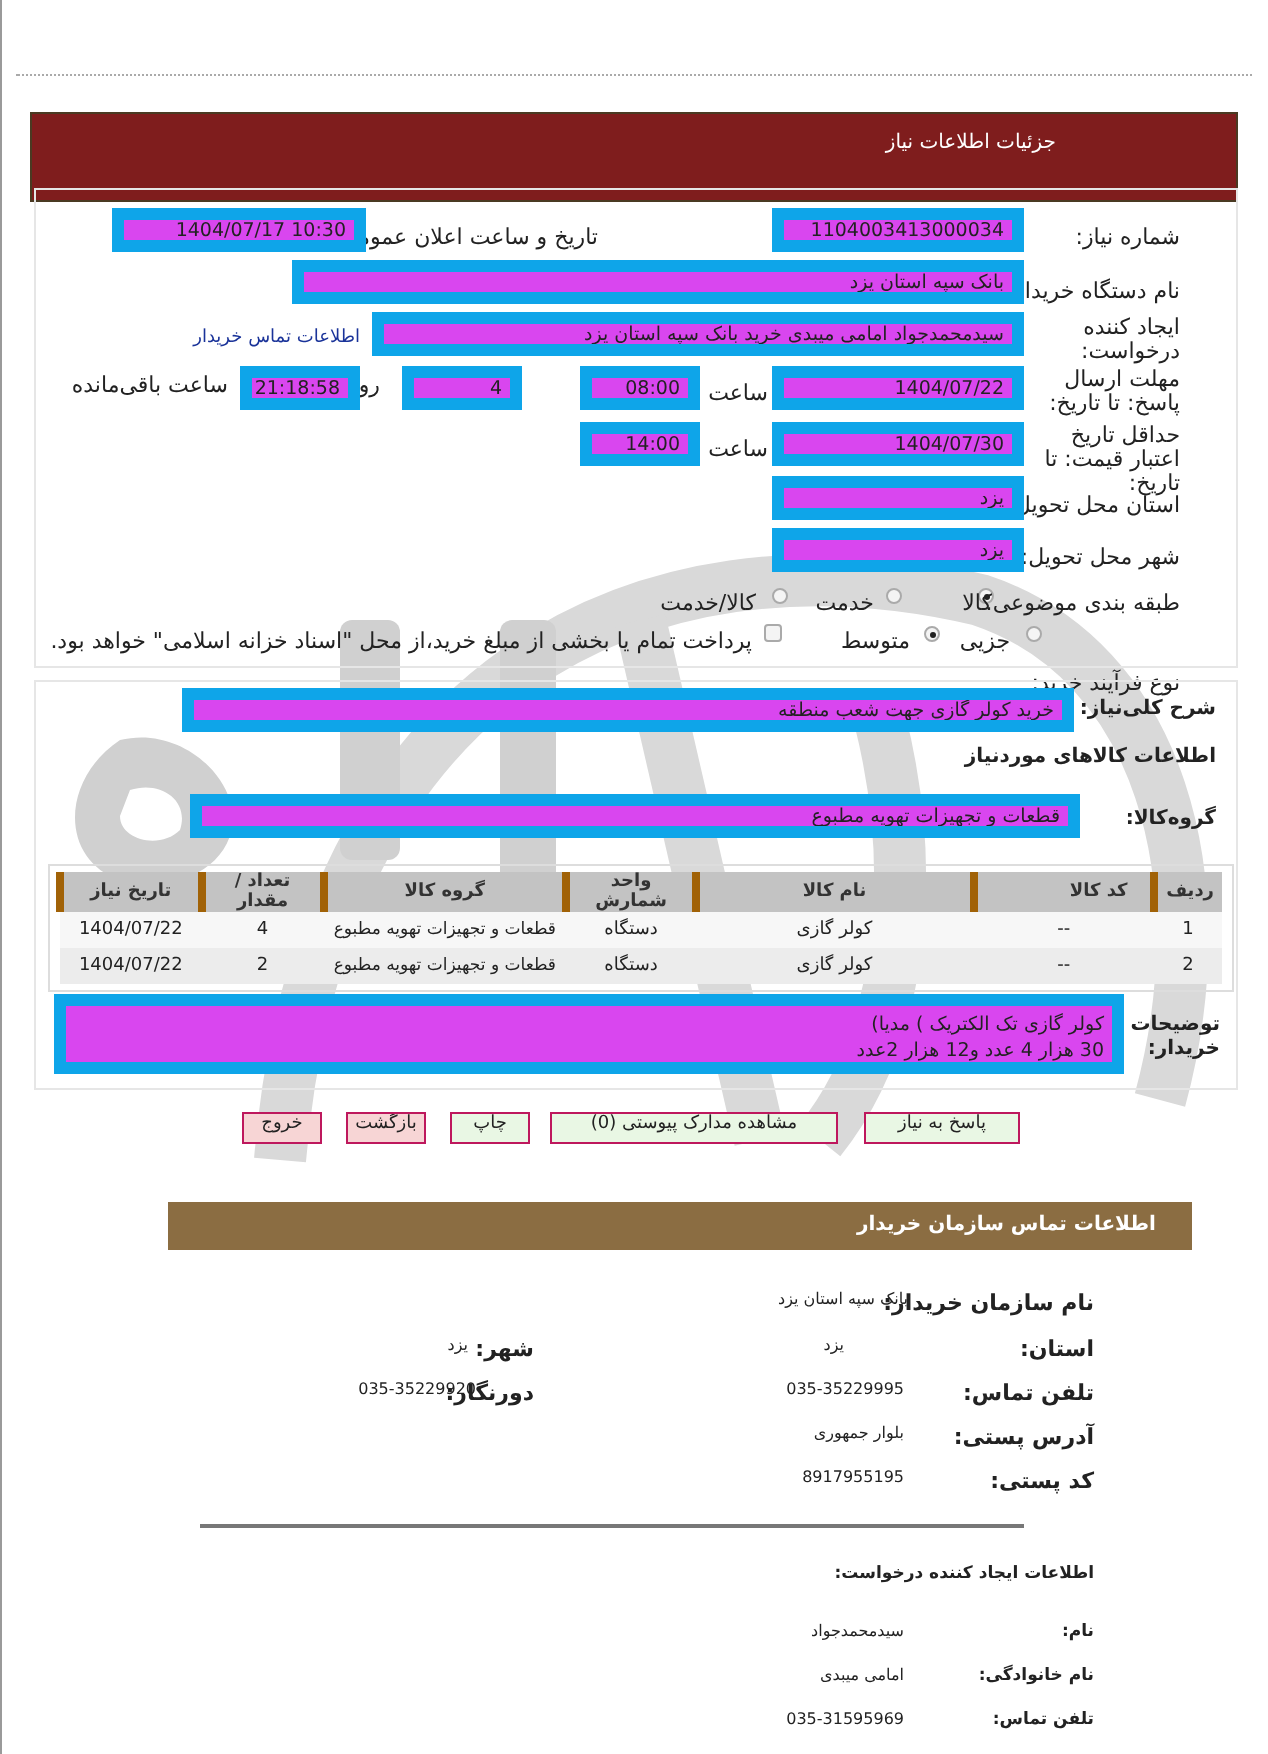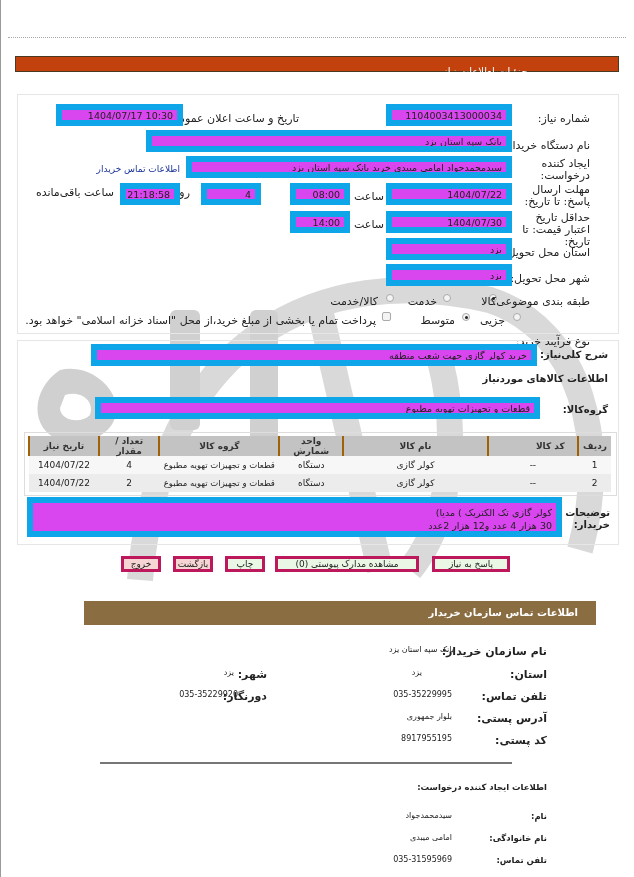--- a/index.html
+++ b/index.html
@@ -1,36 +1,36 @@
 <!DOCTYPE html>
 <html><head>
 <meta charset="utf-8">
 <style>
   html,body{margin:0;padding:0;}
   body{width:634px;height:877px;background:#fff;font-family:"DejaVu Sans",sans-serif;font-size:9px;color:#222;position:relative;overflow:hidden;direction:rtl;}
   .leftbar{position:absolute;left:0;top:0;width:1px;height:877px;background:#9a9a9a;}
   .dotline{position:absolute;left:8px;top:37px;width:618px;border-top:1px dotted #aaa;}
-  .hdr{position:absolute;left:15px;top:56px;width:604px;height:16px;background:#c2410c;border:1px solid #4a3a22;box-sizing:border-box;}
+  .hdr{position:absolute;left:15px;top:56px;width:604px;height:45px;background:#7f1d1d;border:1px solid #4a3a22;box-sizing:border-box;}
   .hdr span{position:absolute;right:90px;top:9px;color:#fff;font-size:10px;}
   .panel{position:absolute;border:1px solid #e6e6e6;background:transparent;}
   .lbl{position:absolute;font-size:11px;color:#222;white-space:nowrap;}
   .lbl.wrap{white-space:normal;line-height:12px;}
   .box{position:absolute;border:6px solid #0ea5e9;background:#d946ef;box-sizing:border-box;font-size:9.5px;padding:0 4px;display:flex;align-items:center;white-space:nowrap;overflow:hidden;}
   .link{position:absolute;color:#1a3399;font-size:9px;white-space:nowrap;}
   .radio{position:absolute;width:8px;height:8px;border:1px solid #aaa;border-radius:50%;background:#f4f4f4;box-sizing:border-box;}
   .radio.on::after{content:"";position:absolute;left:1.5px;top:1.5px;width:3px;height:3px;border-radius:50%;background:#222;}
   .chk{position:absolute;width:9px;height:9px;border:1px solid #aaa;background:#f4f4f4;box-sizing:border-box;border-radius:2px;}
   .bold{font-weight:bold;}
   table.items{position:absolute;left:28px;top:436px;width:583px;border-collapse:collapse;font-size:9px;direction:rtl;}
-  table.items th{background:#c3c3c3;color:#333;font-weight:bold;height:18px;border-left:2px solid #a16207;padding:0 4px;}
+  table.items th{background:#c3c3c3;color:#333;font-weight:bold;height:18px;border-left:4px solid #a16207;padding:0 4px;}
   table.items td{height:18px;text-align:center;padding:0 4px;}
   table.items tr.r1 td{background:#f7f7f7;}
   table.items tr.r2 td{background:#ececec;}
   .tblwrap{position:absolute;left:24px;top:432px;width:591px;height:62px;border:1px solid #ddd;}
-  .btn{position:absolute;height:16px;border:3px solid #be185d;box-sizing:border-box;font-size:9px;text-align:center;line-height:10px;overflow:hidden;}
+  .btn{position:absolute;height:16px;border:1px solid #be185d;box-sizing:border-box;font-size:9px;text-align:center;line-height:10px;overflow:hidden;}
   .btn.g{background:#e9f7e4;}
   .btn.r{background:#f7d5d5;}
   .hdr2{position:absolute;left:84px;top:601px;width:512px;height:24px;background:#8b6d42;}
   .hdr2 span{position:absolute;right:18px;top:6px;color:#fff;font-size:10px;font-weight:bold;}
   .sep{position:absolute;left:100px;top:762px;width:412px;border-top:2px solid #777;}
   .wm{position:absolute;pointer-events:none;}
 </style>
 </head>
 <body>
 

